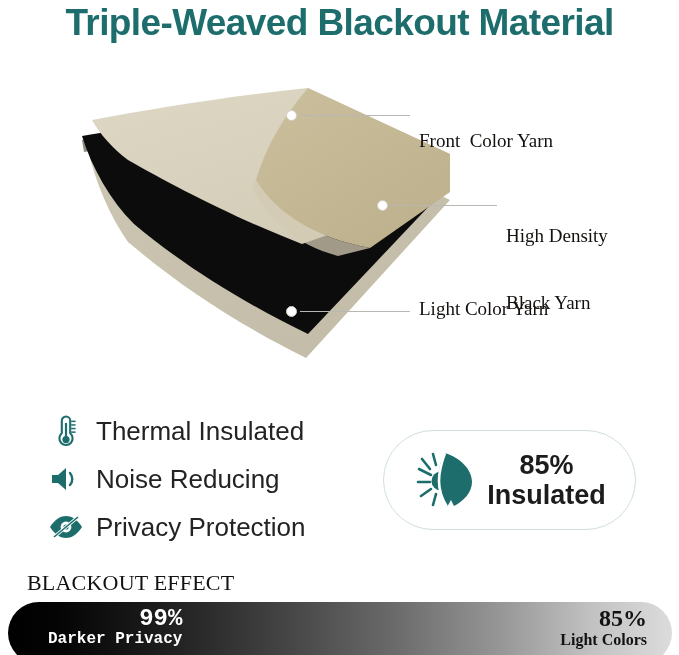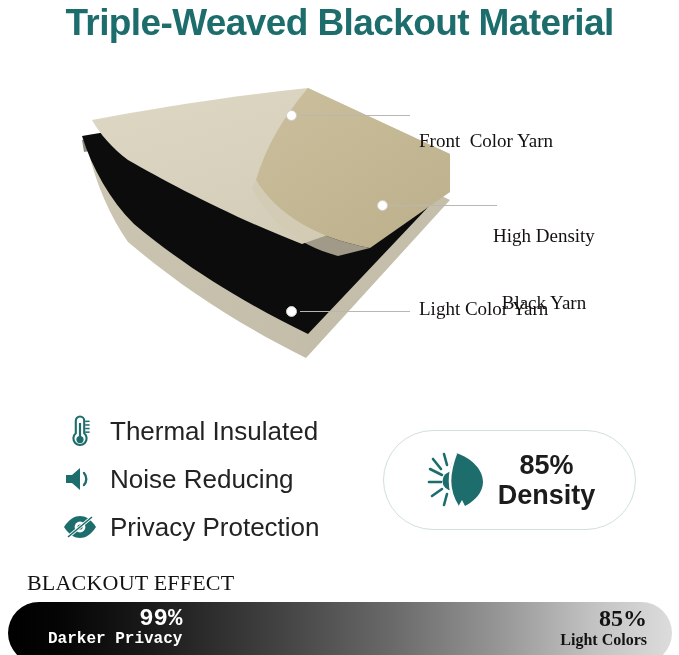--- a/index.html
+++ b/index.html
@@ -44,21 +44,21 @@
   
   .callout {
     position: absolute;
     font-family: "Liberation Serif", serif;
     font-size: 19px;
     color: #14110f;
     line-height: 1.18;
     white-space: pre;
   }
   .callout-1 { left: 419px; top: 102px; margin-top: 28px; }
-  .callout-2 { left: 493px; top: 180px; text-align: center; }
+  .callout-2 { left: 506px; top: 180px; }
   .callout-3 { left: 419px; top: 298px; }
 
   .lead-line {
     position: absolute;
     height: 1px;
     background: #b9b7b2;
   }
   .lead-1 { left: 300px; top: 115px; width: 110px; }
   .lead-2 { left: 389px; top: 205px; width: 108px; }
   .lead-3 { left: 300px; top: 311px; width: 110px; }
@@ -72,21 +72,21 @@
     border: 1.4px solid #cfcdc8;
     box-sizing: border-box;
   }
   .dot-1 { left: 286px; top: 110px; }
   .dot-2 { left: 377px; top: 200px; }
   .dot-3 { left: 286px; top: 306px; }
 
   
   .features {
     position: absolute;
-    left: 60px;
+    left: 46px;
     top: 407px;
     width: 330px;
   }
   .feature-row {
     display: flex;
     align-items: center;
     height: 48px;
   }
   .feature-icon {
     width: 40px;
@@ -302,21 +302,21 @@
           <line x1="18" y1="40" x2="8" y2="47"></line>
           <line x1="23" y1="45" x2="20" y2="56"></line>
         </g>
         <circle cx="28" cy="32" r="9.5" fill="#1d6d6d"></circle>
         <path d="M32 4 C48 9 59 21 59 33 C59 43 51 52 41 57 L38 51 L34 58 C28 50 25 41 25 32 C25 21 28 11 32 4 Z" fill="#1d6d6d"></path>
         <path d="M32 4 C29 12 26 21 26 32 C26 41 29 50 34 58" fill="none" stroke="#ffffff" stroke-width="2.6"></path>
       </svg>
     </span>
     <span class="badge-text">
       <div>85%</div>
-      <div>Density</div>
+      <div>Insulated</div>
     </span>
   </div>
 
   <div class="effect-title">BLACKOUT EFFECT</div>
   <div class="effect-bar"></div>
   <div class="effect-left">
     <div class="effect-pct">99%</div>
     <div class="effect-sub">Darker Privacy</div>
   </div>
   <div class="effect-right">

